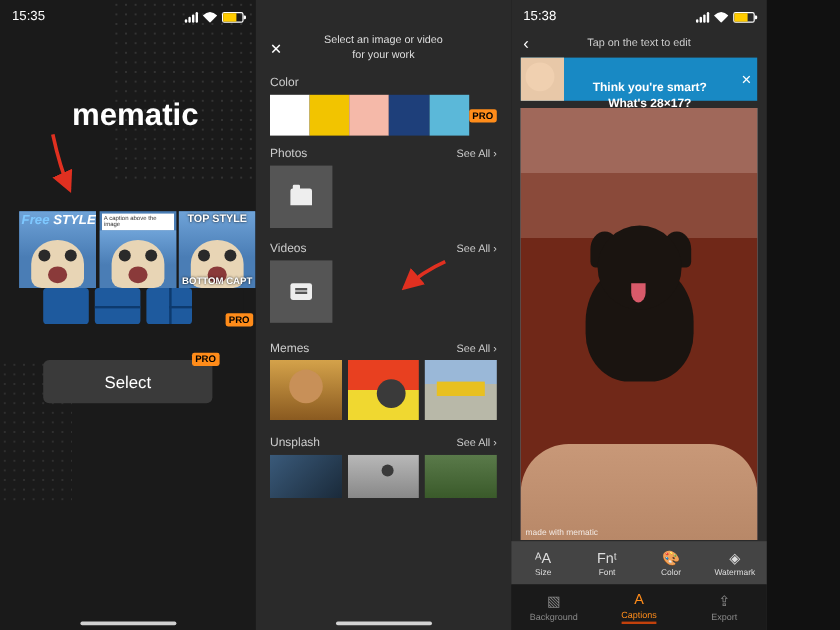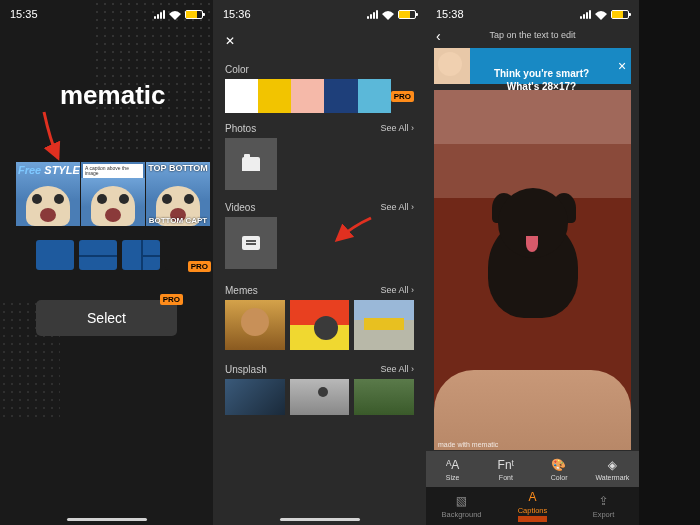--- a/index.html
+++ b/index.html
@@ -17,21 +17,21 @@
 .batt { width: 18px; height: 9px; border: 1px solid #fff; border-radius: 2px; position: relative; }
 .batt::after { content:''; position:absolute; right:-3px; top:2px; width:2px; height:3px; background:#fff; border-radius:0 1px 1px 0; }
 .batt i { display:block; height:100%; width:70%; background:#ffcc00; }
 
 
 .s1-dots { position:absolute; top:0; right:0; width:120px; height:150px; background-image: radial-gradient(#444 1px, transparent 1px); background-size: 8px 8px; opacity:.6; }
 .s1-dots2 { position:absolute; top:300px; left:-40px; width:100px; height:120px; background-image: radial-gradient(#444 1px, transparent 1px); background-size: 8px 8px; opacity:.5; }
 .s1-title { position:absolute; top:80px; left:60px; color:#fff; font-size:26px; font-weight:700; }
 .arrow1 { position:absolute; top:110px; left:42px; width:0; height:0; }
 .arrow1 svg { overflow:visible; }
-.s1-templates { position:absolute; top:162px; left:16px; right:0; display:flex; gap:1px; }
+.s1-templates { position:absolute; top:176px; left:16px; right:0; display:flex; gap:1px;justify-content:space-between; }
 .tmpl { width:64px; height:64px; background:#4a7db5; position:relative; overflow:hidden; }
 .tmpl .sky { position:absolute; inset:0; background:linear-gradient(#6fa3d8,#4a7db5 60%); }
 .tmpl .pug { position:absolute; bottom:0; left:50%; transform:translateX(-50%); width:44px; height:40px; background:#e8d5b5; border-radius:50% 50% 20% 20%; }
 .tmpl .pug::before { content:''; position:absolute; top:8px; left:6px; width:10px; height:10px; background:#2a2a2a; border-radius:50%; box-shadow: 22px 0 #2a2a2a; }
 .tmpl .pug::after { content:''; position:absolute; top:22px; left:14px; width:16px; height:14px; background:#8a3a3a; border-radius:50%; }
 .tmpl .capbox { position:absolute; top:2px; left:2px; right:2px; background:#fff; color:#333; font-size:5px; padding:2px; line-height:1; }
 .tmpl .toptxt { position:absolute; top:1px; left:0; right:0; text-align:center; color:#fff; font-weight:800; font-size:9px; text-shadow:0 0 2px #000; }
 .tmpl .bottxt { position:absolute; bottom:1px; left:0; right:0; text-align:center; color:#fff; font-weight:800; font-size:8px; text-shadow:0 0 2px #000; }
 .tmpl .free { position:absolute; top:2px; left:2px; font-size:11px; font-weight:700; font-style:italic; }
 .tmpl .free .f1{color:#7ec8ff} .tmpl .free .f2{color:#fff}
@@ -101,21 +101,21 @@
 .puppy .tongue { position:absolute; top:48px; left:58px; width:12px; height:16px; background:#d85a6a; border-radius:0 0 50% 50%; }
 .hand { position:absolute; bottom:0; left:0; right:0; height:80px; background:linear-gradient(#c89878,#b88868); border-radius:40px 40px 0 0; }
 .watermark { position:absolute; bottom:2px; left:4px; color:#fff; font-size:7px; opacity:.8; }
 .s3-tools { position:absolute; bottom:38px; left:0; right:0; height:36px; background:#444; display:flex; }
 .tool { flex:1; display:flex; flex-direction:column; align-items:center; justify-content:center; color:#ddd; font-size:7px; gap:2px; }
 .tool .ic { font-size:12px; }
 .s3-tabs { position:absolute; bottom:0; left:0; right:0; height:38px; background:#1a1a1a; display:flex; }
 .tab { flex:1; display:flex; flex-direction:column; align-items:center; justify-content:center; color:#888; font-size:7.5px; gap:2px; }
 .tab.active { color:#ff8c1a; }
 .tab .ic { font-size:12px; }
-.tab.active .lbl { border-bottom:6px solid #c2410c; padding-bottom:1px; }
+.tab.active .lbl { border-bottom:2px solid #c2410c; padding-bottom:1px; }
 </style>
 </head>
 <body>
 
 <div class="screen">
   <div class="status-bar">
     <span>15:35</span>
     <div class="status-icons">
       <span class="sig">
           <span></span>
@@ -151,58 +151,45 @@
       <div class="free"><span class="f1">Free</span> <span class="f2">STYLE</span></div>
     </div>
     <div class="tmpl">
       <div class="capbox">A caption above the image</div>
       <div class="sky" style="top:16px"></div>
         <div class="pug"></div>
     </div>
     <div class="tmpl">
       <div class="sky"></div>
         <div class="pug"></div>
-      <div class="toptxt">TOP BOTTOM</div>
+      <div class="toptxt">TOP STYLE</div>
       <div class="bottxt">BOTTOM CAPT</div>
     </div>
   </div>
   <div class="s1-layouts">
     <div class="layout"></div>
     <div class="layout l2"></div>
     <div class="layout l3"></div>
     <div class="layout l4" style="position:relative">
       <span class="pro-badge">PRO</span>
     </div>
   </div>
   <div class="s1-upgrade">
     <span>Select</span>
     <span class="pro-badge">PRO</span>
   </div>
   <div class="home-ind"></div>
 </div>
 
 <div class="screen">
-  <div class="status-bar">
-    <span>15:36</span>
-    <div class="status-icons">
-      <span class="sig">
-          <span></span>
-          <span></span>
-          <span></span>
-          <span></span>
-        </span>
-      <span class="wifi"><svg viewBox="0 0 12 9">
-            <path d="M6 9L0 3Q6 -3 12 3Z" fill="#fff"></path>
-          </svg></span>
-      <span class="batt">
-          <i></i>
-        </span>
-    </div>
-  </div>
   <div class="s2-close">✕</div>
+  <div class="s2-head">
+    <div>Select an image or video</div>
+    <div>for your work</div>
+  </div>
   <div class="s2-body">
     <div class="section-label">Color</div>
     <div class="color-row">
       <div class="swatch sw-white"></div>
       <div class="swatch sw-yellow"></div>
       <div class="swatch sw-pink"></div>
       <div class="swatch sw-navy"></div>
       <div class="swatch sw-cyan"></div>
       <div class="swatch sw-pro">
           <span class="pro-badge">PRO</span>

